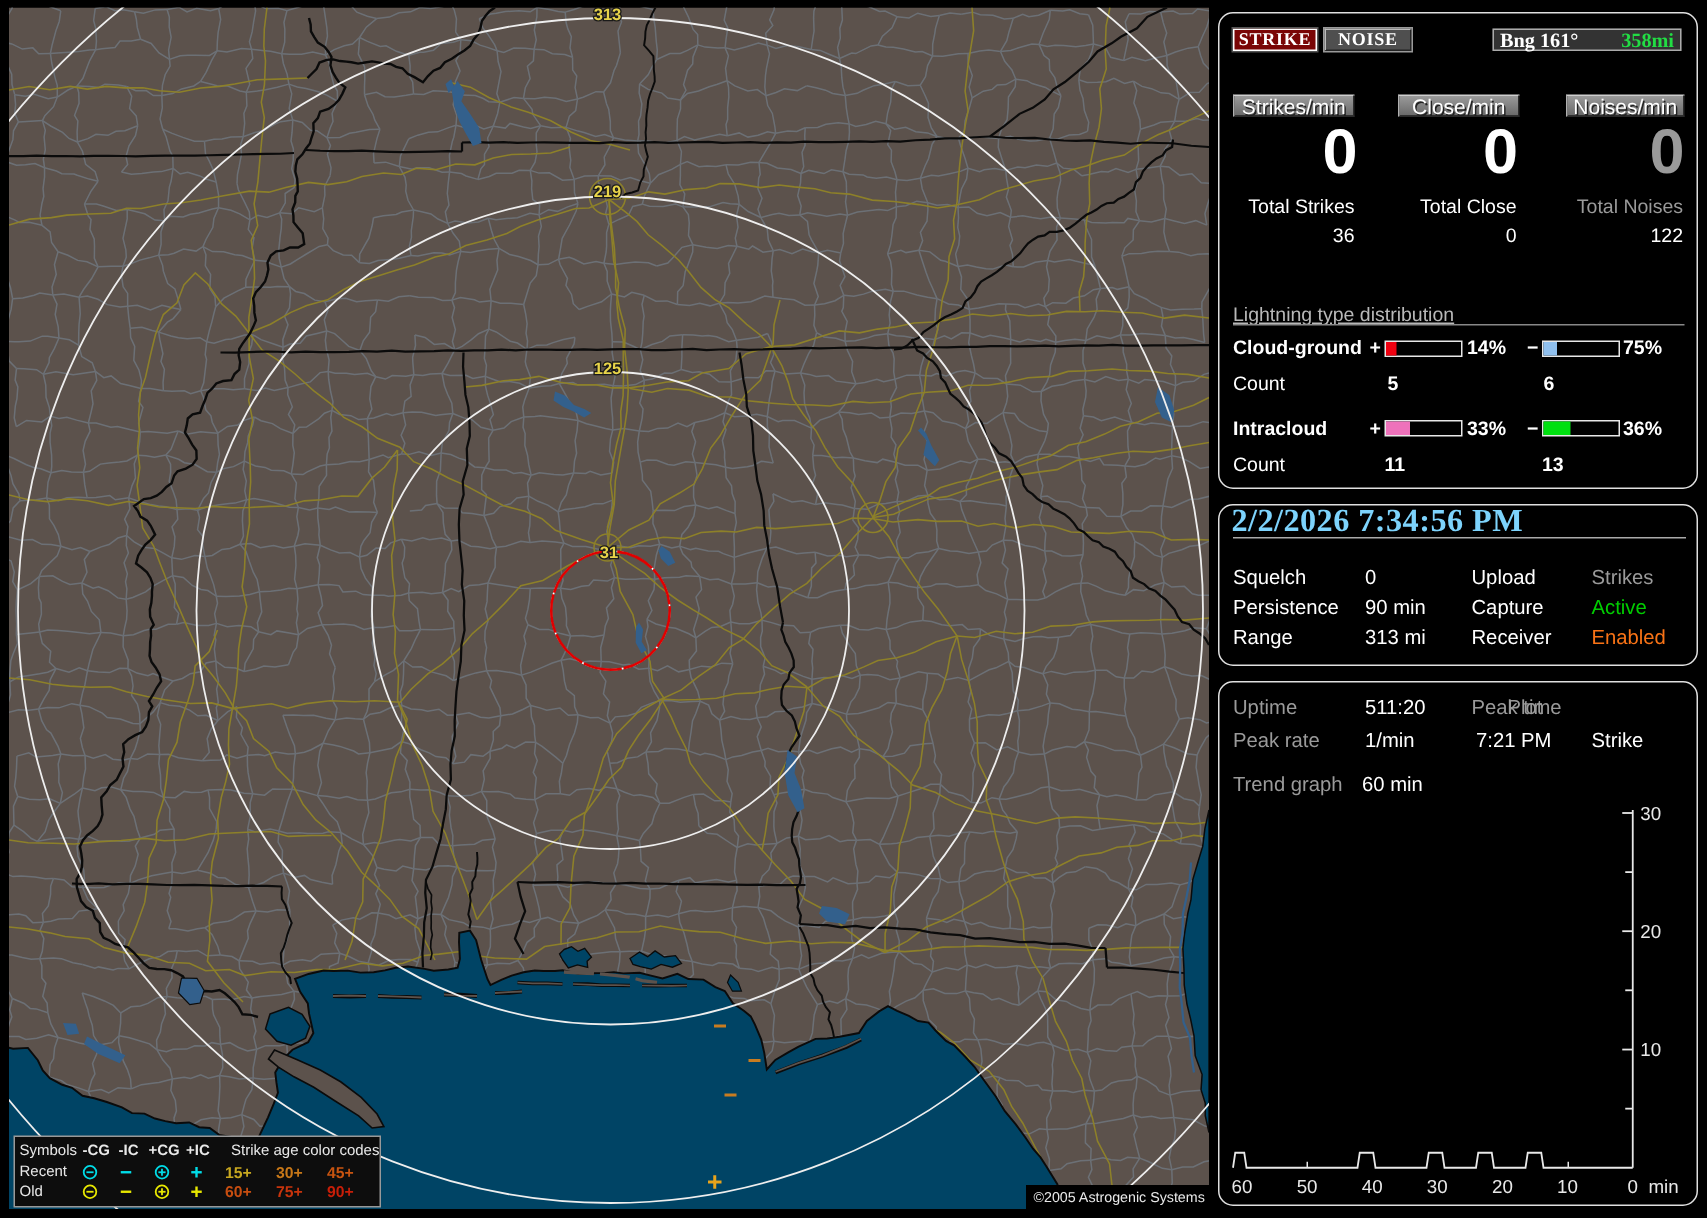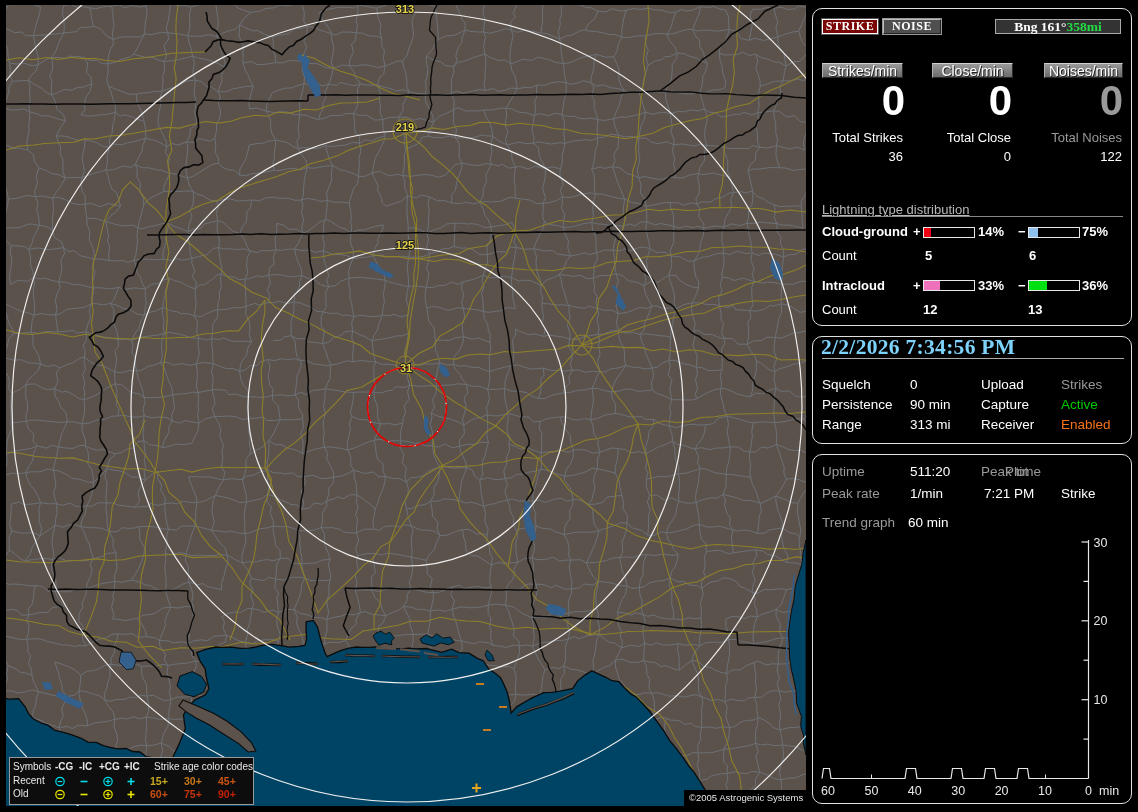--- a/index.html
+++ b/index.html
@@ -7,21 +7,21 @@
 .t{position:absolute;white-space:nowrap;color:#fff}
 .t.r{text-align:right}
 .w13{font-size:13px}
 .w14{font-size:13.5px}
 .b{font-weight:bold}
 .gy{color:#9a9a9a}
 .zero{font-size:42px;font-weight:bold;line-height:34px}
 .btn{position:absolute;font-family:"Liberation Serif",serif;font-size:12px;font-weight:bold;color:#fff;text-align:center;line-height:13px;letter-spacing:0.5px}
 .btn.strike{background:#7a0505;border:1px solid #fff;outline:1px solid #555}
 .btn.noise{background:#4f4f4f;border:1px solid #888;border-top-color:#bbb;border-left-color:#bbb;border-bottom-color:#222;border-right-color:#222;outline:1px solid #999}
-.bng{position:absolute;background:#333;border:1px solid #aaa;font-family:"Liberation Serif",serif;font-size:13.5px;font-weight:bold;color:#fff;display:flex;justify-content:center;padding:0 4px;line-height:13px}
+.bng{position:absolute;background:#333;border:1px solid #aaa;font-family:"Liberation Serif",serif;font-size:13.5px;font-weight:bold;color:#fff;display:flex;justify-content:space-between;padding:0 4px;line-height:13px}
 .bng .grn{color:#22dd44}
 .stat{position:absolute;height:15px;font-size:14px;color:#fff;text-align:center;line-height:14px;background:linear-gradient(#9a9a9a,#6a6a6a);border:1px solid #2a2a2a;border-top-color:#cfcfcf;border-left-color:#b0b0b0;text-shadow:1px 1px 0 #222}
 .bar{position:absolute;width:52px;height:11px;border:1px solid #e8e8e8;background:#000;display:flex}
 .bar div{height:100%}
 .date{font-family:"Liberation Serif",serif;font-size:21.5px;line-height:20px;font-weight:bold;color:#7dd3fc;letter-spacing:0.3px}
 </style></head>
 <body>
 <svg style="position:absolute;left:6px;top:5px" width="800" height="801" viewBox="6 5 800 801">
     <rect x="6" y="5" width="800" height="801" fill="#5c524c"></rect>
     <g opacity="0.9">
@@ -1861,21 +1861,21 @@
 <div class="bar" style="left:923px;top:280px">
     <div style="width:16px;background:#ee72bb"></div>
   </div>
 <div class="t w13 b" style="left:978px;top:278px;">33%</div>
 <div class="t w13 b" style="left:1018px;top:278px;">−</div>
 <div class="bar" style="left:1028px;top:280px">
     <div style="width:18px;background:#00e010"></div>
   </div>
 <div class="t w13 b" style="left:1082px;top:278px;">36%</div>
 <div class="t w13" style="left:822px;top:302px;">Count</div>
-<div class="t w13 b" style="left:923px;top:302px;">12</div>
+<div class="t w13 b" style="left:923px;top:302px;">11</div>
 <div class="t w13 b" style="left:1028px;top:302px;">13</div>
 <div class="panel" style="left:812px;top:336px;width:320px;height:108px"></div>
 <div class="t date" style="left:821px;top:337px;">2/2/2026 7:34:56 PM</div>
 <div style="position:absolute;left:822px;top:358px;width:302px;border-top:1px solid #aaa"></div>
 <div class="t w14" style="left:822px;top:377px;">Squelch</div>
 <div class="t w14" style="left:910px;top:377px;">0</div>
 <div class="t w14" style="left:981px;top:377px;">Upload</div>
 <div class="t w14" style="left:1061px;top:377px;color:#9a9a9a">Strikes</div>
 <div class="t w14" style="left:822px;top:397px;">Persistence</div>
 <div class="t w14" style="left:910px;top:397px;">90 min</div>

